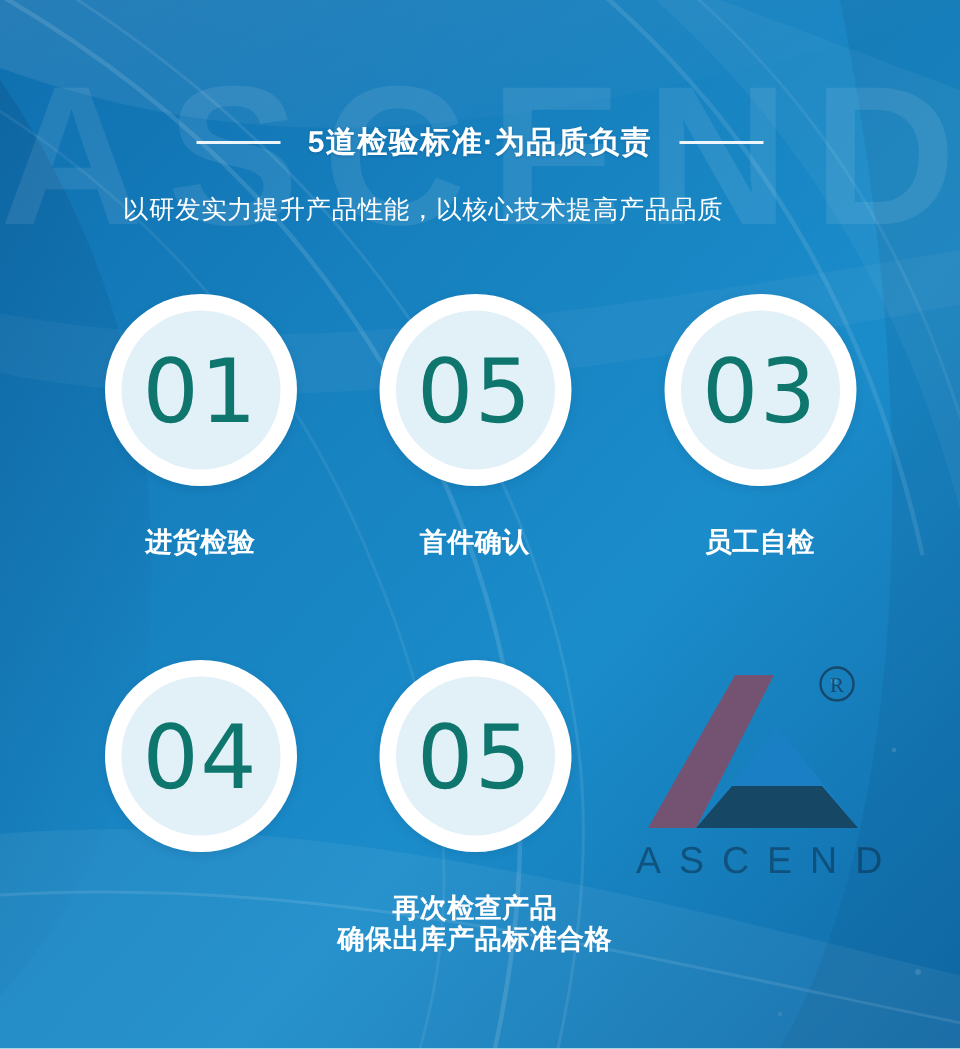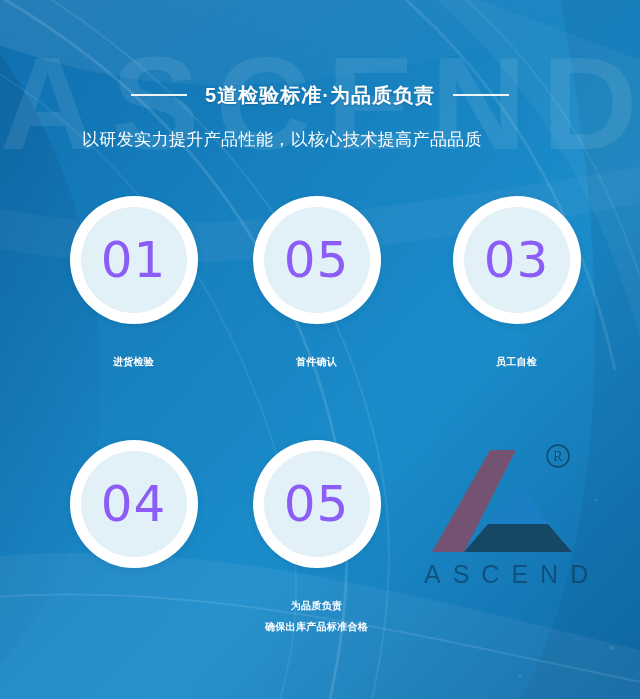--- a/index.html
+++ b/index.html
@@ -113,21 +113,21 @@
   .step-row.row1 { top: 0px; }
   .step-row.row2 { top: 244px; }
 
   .step {
     position: absolute;
     width: 185px;
     text-align: center;
   }
   .step.c1 { left: 41px; }
   .step.c2 { left: 224px; }
-  .step.c3 { left: 424px; }
+  .step.c3 { left: 414px; }
 
   .badge {
     width: 128px;
     height: 128px;
     margin: 6px auto 0 auto;
     border-radius: 50%;
     background: #ffffff;
     display: flex;
     align-items: center;
     justify-content: center;
@@ -136,32 +136,32 @@
   .badge-inner {
     width: 106px;
     height: 106px;
     border-radius: 50%;
     background: #e2f0f8;
     display: flex;
     align-items: center;
     justify-content: center;
   }
   .badge-num {
-    font-size: 50px;
+    font-size: 59px;
     font-weight: 400;
-    color: #8b5cf6;
+    color: #0f766e;
     letter-spacing: 1px;
     line-height: 1;
     font-family: "DejaVu Sans", "Liberation Sans", sans-serif;
   }
 
   .step-label {
     margin-top: 27px;
     color: #ffffff;
-    font-size: 10px;
+    font-size: 18px;
     font-weight: 700;
     line-height: 21px;
     letter-spacing: 0.3px;
     white-space: nowrap;
   }
   .step-label .l2 { display: block; }
 
   
   .logo {
     position: absolute;
@@ -297,21 +297,21 @@
         </div>
       </div>
 
       <div class="step c2">
         <div class="badge">
           <div class="badge-inner">
             <span class="badge-num">05</span>
           </div>
         </div>
         <div class="step-label">
-          <span>为品质负责</span>
+          <span>再次检查产品</span>
           <span class="l2">确保出库产品标准合格</span>
         </div>
       </div>
 
     </div>
 
   </div>
 
   <div class="logo">
     <svg width="216" height="118" viewBox="0 0 216 118" xmlns="http://www.w3.org/2000/svg" aria-hidden="true">

